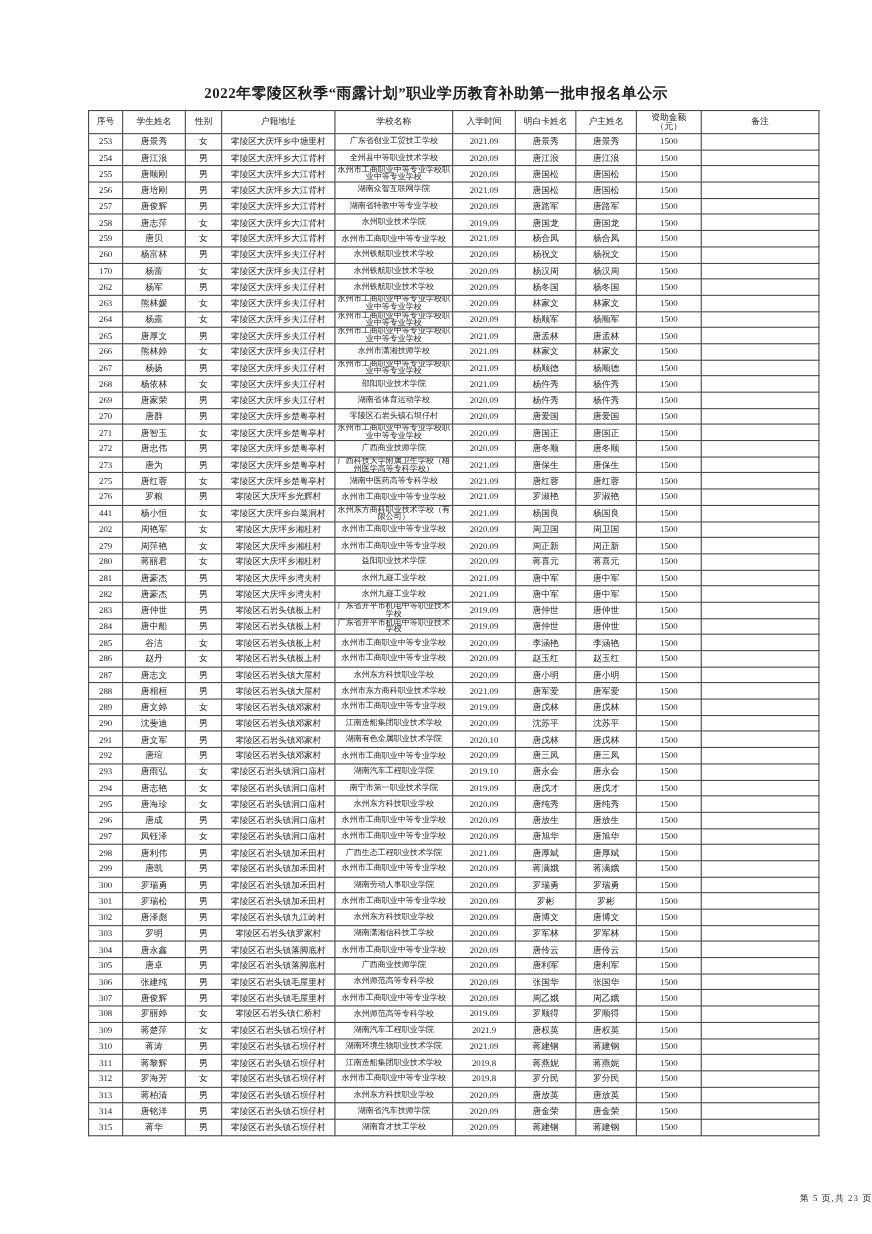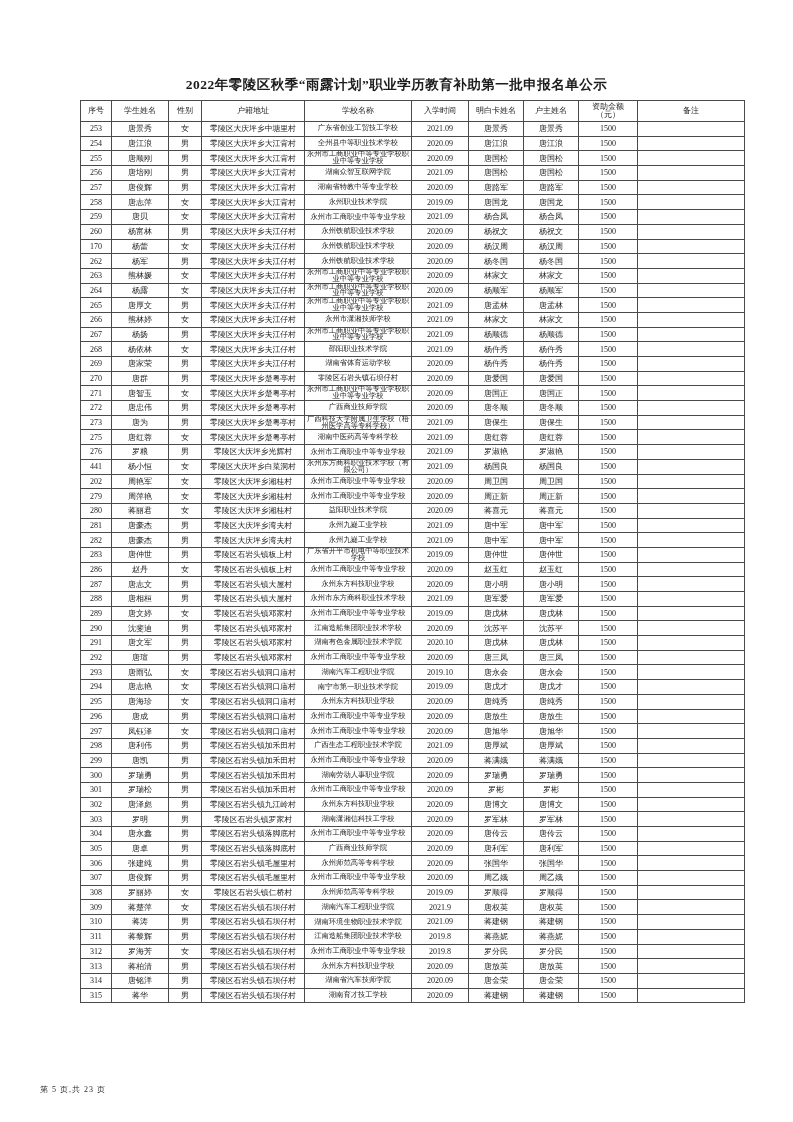--- a/index.html
+++ b/index.html
@@ -25,21 +25,21 @@
   td.col-4{white-space:normal;padding:0;}
   td.col-4 .clip{
     height:13.6px;overflow:hidden;display:grid;align-content:center;
     font-size:7.3px;line-height:6.9px;
   }
   td.col-3{font-size:7.8px;}
   .col-0{width:28px}.col-1{width:54px}.col-2{width:30px}.col-3{width:100px}
   .col-4{width:104px}.col-5{width:54px}.col-6{width:52px}.col-7{width:52px}
   .col-8{width:56px}.col-9{width:104px}
   .page-footer{
-    position:absolute;left:0;right:0;top:1084px;text-align:left;
+    position:absolute;left:0;right:0;top:1084px;text-align:right;
     font-size:8px;color:#2a2a2a;letter-spacing:1px;margin-left:40px;
   }
 </style>
 </head>
 <body>
 
 <h1 class="page-title">2022年零陵区秋季“雨露计划”职业学历教育补助第一批申报名单公示</h1>
 
 <table class="roster">
   <thead>
@@ -471,20 +471,48 @@
         <td class="col-4">
           <div class="clip">广东省开平市机电中等职业技术学校</div>
         </td>
         <td class="col-5">2019.09</td>
         <td class="col-6">唐仲世</td>
         <td class="col-7">唐仲世</td>
         <td class="col-8">1500</td>
         <td class="col-9"></td>
       </tr>
       <tr>
+        <td class="col-0">284</td>
+        <td class="col-1">唐中船</td>
+        <td class="col-2">男</td>
+        <td class="col-3">零陵区石岩头镇板上村</td>
+        <td class="col-4">
+          <div class="clip">广东省开平市机电中等职业技术学校</div>
+        </td>
+        <td class="col-5">2019.09</td>
+        <td class="col-6">唐仲世</td>
+        <td class="col-7">唐仲世</td>
+        <td class="col-8">1500</td>
+        <td class="col-9"></td>
+      </tr>
+      <tr>
+        <td class="col-0">285</td>
+        <td class="col-1">谷洁</td>
+        <td class="col-2">女</td>
+        <td class="col-3">零陵区石岩头镇板上村</td>
+        <td class="col-4">
+          <div class="clip">永州市工商职业中等专业学校</div>
+        </td>
+        <td class="col-5">2020.09</td>
+        <td class="col-6">李涵艳</td>
+        <td class="col-7">李涵艳</td>
+        <td class="col-8">1500</td>
+        <td class="col-9"></td>
+      </tr>
+      <tr>
         <td class="col-0">286</td>
         <td class="col-1">赵丹</td>
         <td class="col-2">女</td>
         <td class="col-3">零陵区石岩头镇板上村</td>
         <td class="col-4">
           <div class="clip">永州市工商职业中等专业学校</div>
         </td>
         <td class="col-5">2020.09</td>
         <td class="col-6">赵玉红</td>
         <td class="col-7">赵玉红</td>

